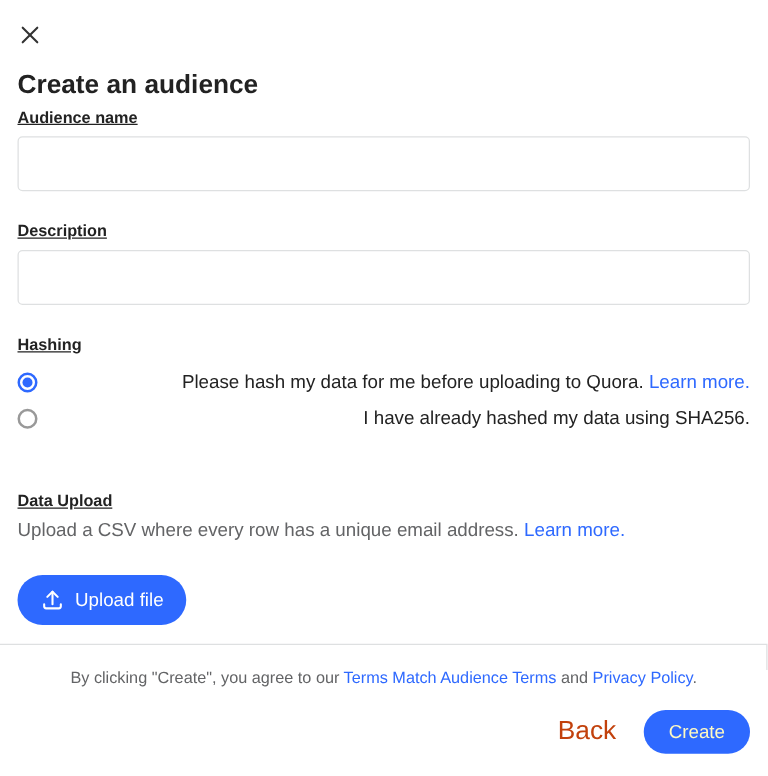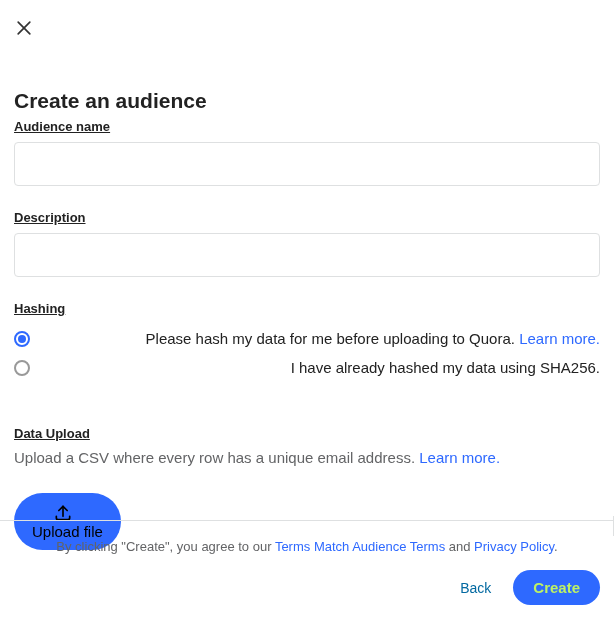--- a/index.html
+++ b/index.html
@@ -28,21 +28,20 @@
       color: #333;
     }
     .content {
       padding-top: 38px;
     }
     .title {
       font-size: 21px;
       font-weight: 700;
       color: #222;
       margin-bottom: 6px;
-      margin-top: 33px;
     }
     .subtitle {
       font-size: 15px;
       color: #636466;
       margin-bottom: 24px;
     }
     .field-group {
       margin-bottom: 24px;
     }
     .label {
@@ -107,28 +106,27 @@
     }
     .helper-text {
       font-size: 15px;
       color: #636466;
       margin-bottom: 27px;
     }
     .upload-button {
       display: inline-flex;
       align-items: center;
       background: #2e69ff;
-      color: #000000;
+      color: #ffffff;
       border: none;
       border-radius: 999px;
       padding: 10px 18px;
       font-size: 15px;
       font-weight: 500;
       cursor: pointer;
-      flex-direction: column;
     }
     .upload-button svg {
       margin-right: 8px;
     }
     .footer {
       position: absolute;
       bottom: 0;
       left: 0;
       right: 0;
       border-top: 1px solid #dee0e1;
@@ -142,34 +140,34 @@
     }
     .footer-buttons {
       display: flex;
       justify-content: flex-end;
       align-items: center;
       gap: 14px;
     }
     .back-button {
       background: none;
       border: none;
-      font-size: 14px;
-      color: #0369a1;
+      font-size: 21px;
+      color: #c2410c;
       font-weight: 500;
       cursor: pointer;
       padding: 8px 8px;
     }
     .create-button {
       background: #2e69ff;
-      color: #bef264;
+      color: #fef9c3;
       border: none;
       border-radius: 999px;
       padding: 9px 20px;
       font-size: 15px;
-      font-weight: 700;
+      font-weight: 400;
       cursor: pointer;
     }
     .right-edge {
       position: absolute;
       right: 0;
       bottom: 85px;
       width: 1px;
       height: 20px;
       background: #dee0e1;
     }

